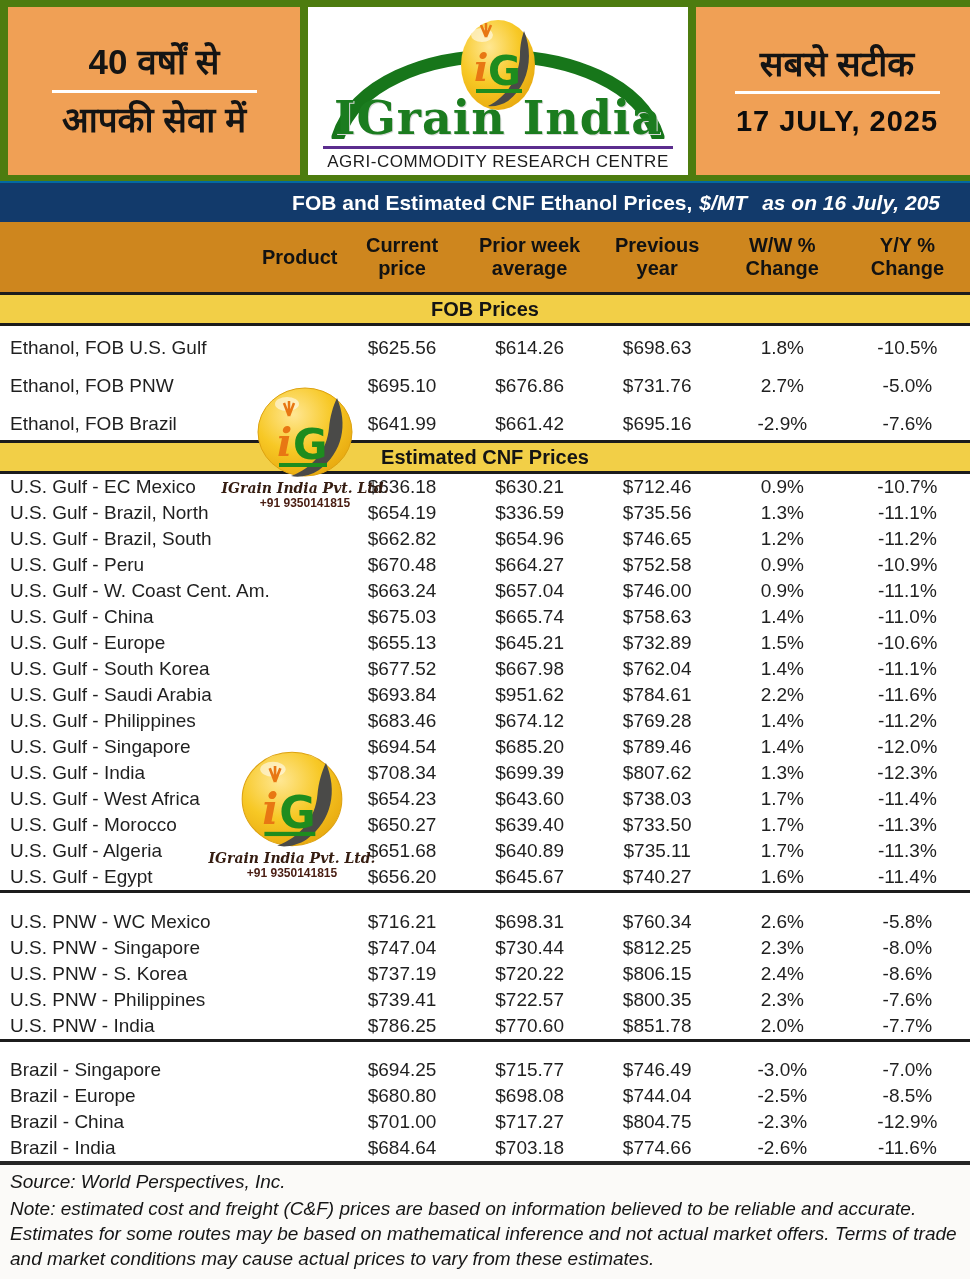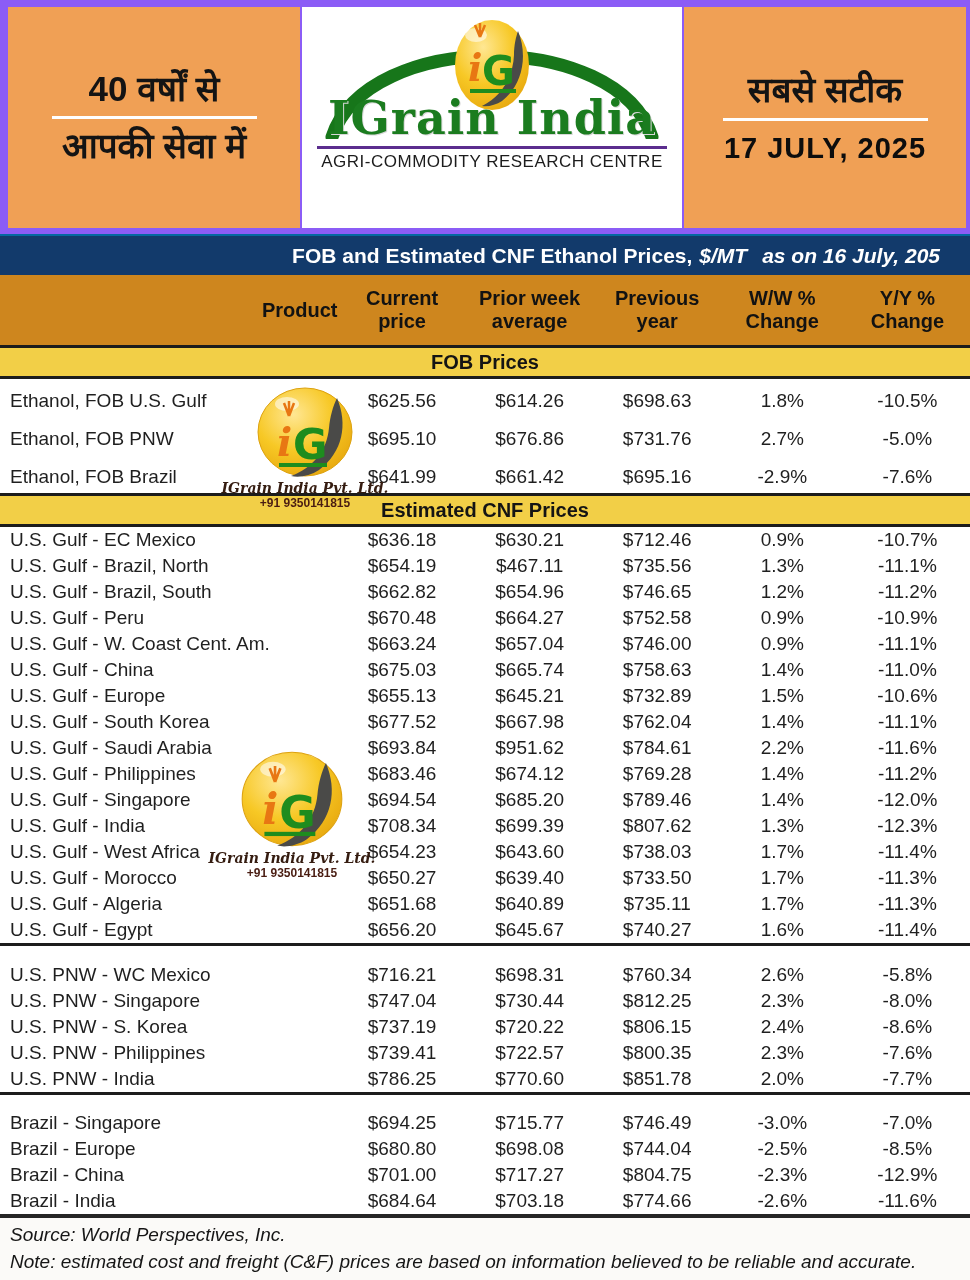--- a/index.html
+++ b/index.html
@@ -6,21 +6,21 @@
   html,body { width:970px; }
   body {
     width:970px; height:1280px; overflow:hidden; position:relative;
     background:#ffffff;
     font-family:"Liberation Sans", sans-serif;
     color:#1c1c1c;
   }
 
   
   .masthead {
-    display:flex; height:234px; background:#8b5cf6; padding:7px 8px 6px 8px; gap:2px;
+    display:flex; height:181px; background:#4d7c0f; padding:7px 8px 6px 8px; gap:8px;
   }
   .mast-box {
     background:#F0A055; flex:0 0 292px; display:flex; flex-direction:column;
     align-items:center; justify-content:center; text-align:center;
   }
   .mast-box.right { flex:0 0 282px; }
   .mast-center { flex:1 1 auto; background:#ffffff; display:flex; flex-direction:column; align-items:center; justify-content:flex-start; padding-top:4px; }
   .hindi-line { font-size:35px; font-weight:bold; color:#141414; line-height:1.15; }
   .white-rule { width:205px; height:3px; background:#ffffff; margin:7px auto; }
   .date-line { font-size:29px; font-weight:bold; color:#0d0d0d; letter-spacing:1px; margin-top:4px; }
@@ -172,21 +172,21 @@
         <td class="product-cell">U.S. Gulf - EC Mexico</td>
         <td>$636.18</td>
         <td>$630.21</td>
         <td>$712.46</td>
         <td>0.9%</td>
         <td>-10.7%</td>
       </tr>
       <tr>
         <td class="product-cell">U.S. Gulf - Brazil, North</td>
         <td>$654.19</td>
-        <td>$467.11</td>
+        <td>$336.59</td>
         <td>$735.56</td>
         <td>1.3%</td>
         <td>-11.1%</td>
       </tr>
       <tr>
         <td class="product-cell">U.S. Gulf - Brazil, South</td>
         <td>$662.82</td>
         <td>$654.96</td>
         <td>$746.65</td>
         <td>1.2%</td>

